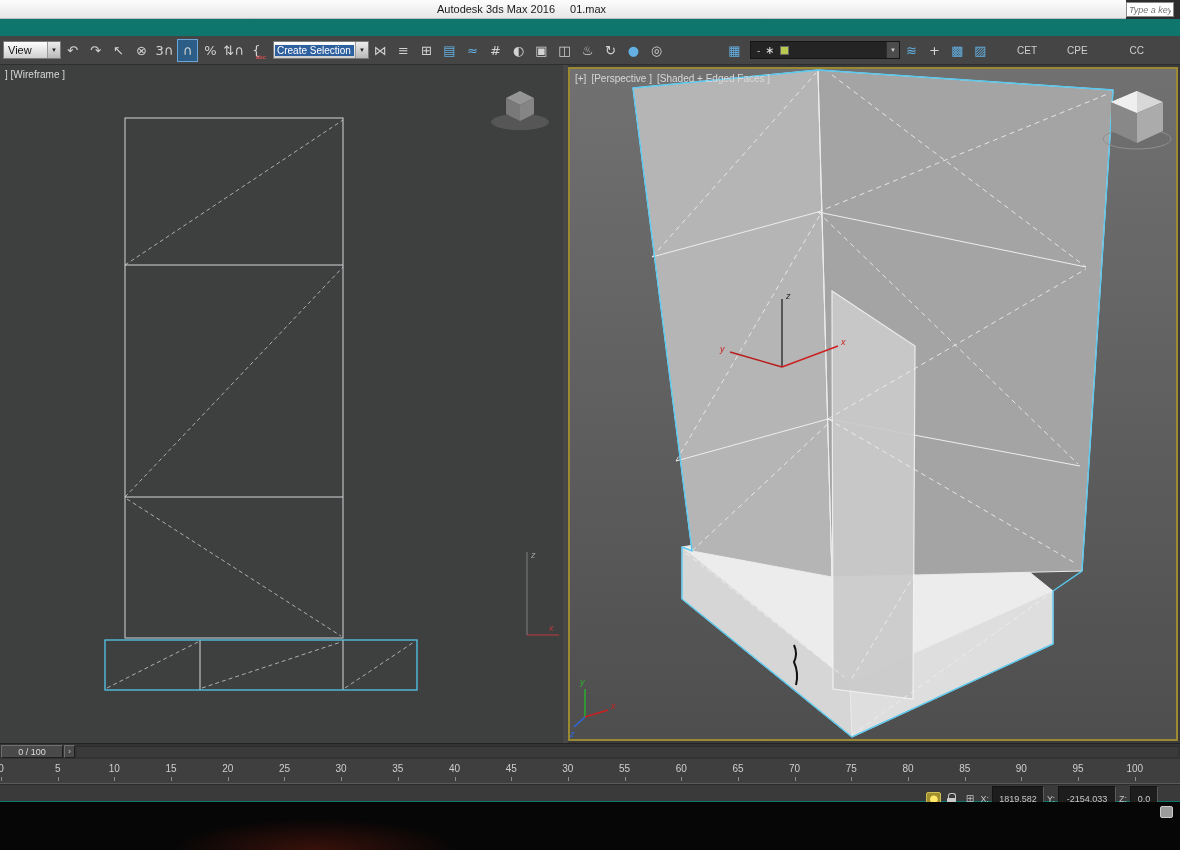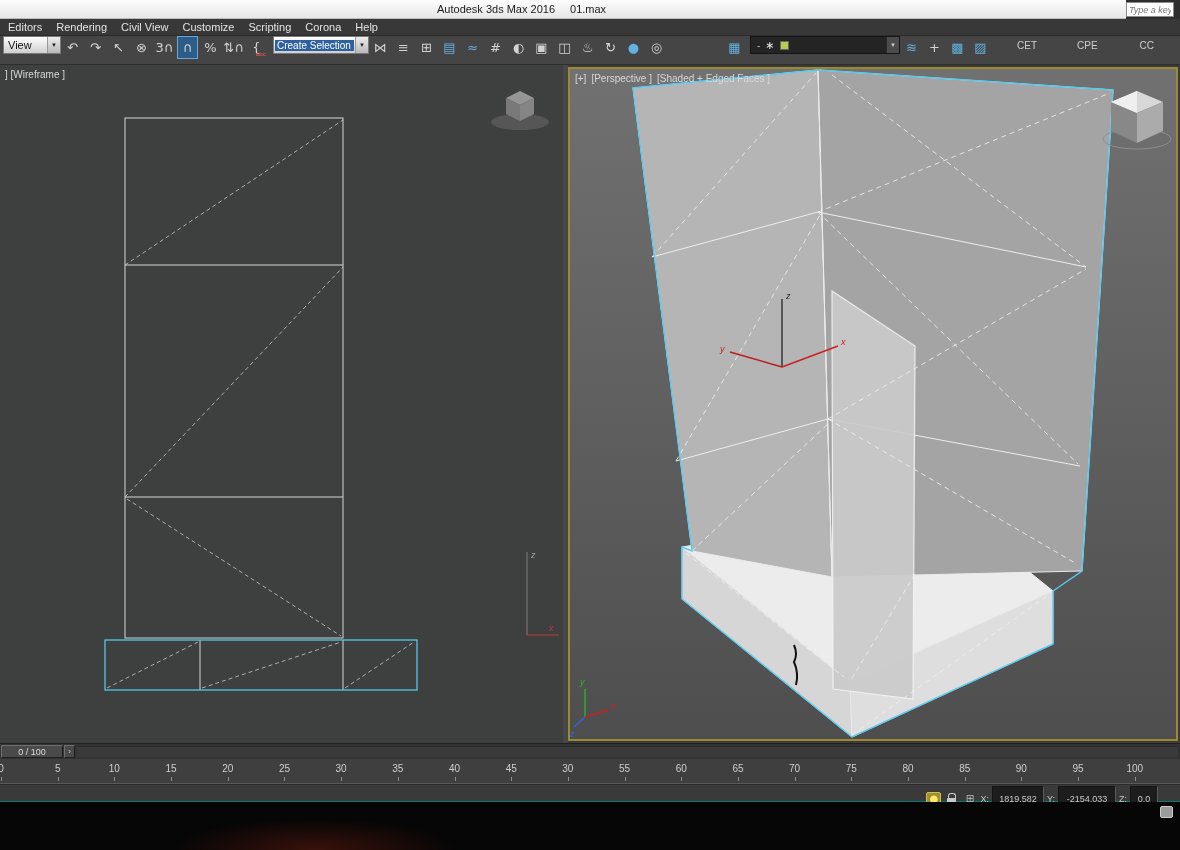--- a/index.html
+++ b/index.html
@@ -10,41 +10,41 @@
   .titlebar{position:absolute;top:0;left:0;right:0;height:19px;background:linear-gradient(#fdfdfd,#e7e7e7);border-bottom:1px solid #bdbdbd}
   .title-text{position:absolute;left:437px;top:3px;font-size:11px;color:#1b1b1b;display:flex;gap:15px;white-space:nowrap}
   .search-wrap{position:absolute;right:0;top:0;width:54px;height:19px;background:#2d2d2d;display:flex;align-items:center;padding-right:1px}
   .search-input{width:48px;height:15px;border:1px solid #8a8a8a;font-size:9px;font-style:italic;padding:0 2px;color:#333;outline:none}
 
   
   .menubar{position:absolute;top:19px;left:0;right:0;height:17px;background:#383838;border-bottom:1px solid #2a2a2a;display:flex;align-items:center;padding-left:1px}
   .menu-item{font-size:11px;color:#e3e3e3;padding:1px 7px;cursor:default;white-space:nowrap}
 
   
-  .toolbar{position:absolute;top:36px;left:0;right:0;height:29px;background:#454545;border-bottom:1px solid #2e2e2e;display:flex;align-items:flex-start;padding-left:3px}
+  .toolbar{position:absolute;top:36px;left:0;right:0;height:29px;background:#454545;border-bottom:1px solid #2e2e2e;display:flex;align-items:center;padding-left:3px}
   .combo{height:18px;background:linear-gradient(#fefefe,#cfcfcf);border:1px solid #7a7a7a;display:flex;align-items:center;font-size:11px;color:#111;flex:0 0 auto}
   .view-combo{width:58px}
   .combo-text{flex:1;padding-left:4px;white-space:nowrap;overflow:hidden}
   .combo-arrow{width:13px;height:100%;display:flex;align-items:center;justify-content:center;font-size:6px;color:#222;background:linear-gradient(#ededed,#b9b9b9);border-left:1px solid #999;flex:0 0 auto}
   .sel-combo{width:96px;margin-left:5px}
   .sel-combo .combo-text{background:#2e5f9e;color:#fff;font-size:10px;margin:1px;padding-left:2px}
   .tb-group{display:flex;align-items:center;flex:0 0 auto}
   .tb-icon{width:21px;height:23px;margin:0 1px;display:flex;align-items:center;justify-content:center;color:#d3d3d3;position:relative;border:1px solid transparent;flex:0 0 auto}
   .glyph{font-family:"DejaVu Sans",sans-serif;font-size:13px;line-height:1}
   .tb-icon.active{background:#2c5d86;border:1px solid #6ca6d9}
   .tb-icon.blue .glyph{color:#64b0e2}
   .glyph-sub{position:absolute;right:0;bottom:1px;font-size:6px;color:#d05050;font-weight:bold}
   .tb-gap{width:55px;flex:0 0 auto}
   .state-combo{width:150px;margin-left:4px;background:#242424;border:1px solid #151515;color:#ddd;gap:5px;padding-left:6px}
   .state-combo .combo-arrow{background:#4c4c4c;color:#ccc;border-left:1px solid #2b2b2b;margin-left:auto}
   .sc-dash{font-size:10px;color:#bbb}
   .sc-star{font-family:"DejaVu Sans",sans-serif;font-size:11px;color:#e5e5e5}
   .state-swatch{width:9px;height:9px;border:1px solid #666;display:inline-block}
   .tb-text-btn{font-size:10px;color:#cfcfcf;padding:4px 5px;flex:0 0 auto;white-space:nowrap}
-  .ml28{margin-left:20px}.ml30{margin-left:30px}.ml32{margin-left:32px}
+  .ml28{margin-left:20px}.ml30{margin-left:20px}.ml32{margin-left:32px}
 
   
   .viewports{position:absolute;top:65px;left:0;right:0;height:678px;background:#3a3a3a}
   .vp-left{position:absolute;left:0;top:0;width:563px;height:678px;background:#3e3f3f;overflow:hidden}
   .vp-divider{position:absolute;left:563px;top:0;width:5px;height:678px;background:#474747;cursor:col-resize}
   .vp-right{position:absolute;left:568px;top:2px;width:610px;height:674px;border:2px solid #9c8a33;background:linear-gradient(#717171,#4e4e4e);overflow:hidden}
   .vp-canvas{position:absolute;left:0;top:0}
   .vp-label{position:absolute;left:5px;top:4px;font-size:10px;color:#d8d8d8;display:flex;gap:5px;z-index:5;white-space:nowrap}
   .vp-label span{cursor:default}
 
@@ -86,30 +86,20 @@
   <div class="titlebar">
     <div class="title-text">
       <span>Autodesk 3ds Max 2016</span>
       <span>01.max</span>
     </div>
     <div class="search-wrap">
       <input class="search-input" type="text" placeholder="Type a key" style="">
     </div>
   </div>
 
-  <div class="menubar">
-
-  <div class="menu-item"><span>Editors</span></div>
-      <div class="menu-item"><span>Rendering</span></div>
-      <div class="menu-item"><span>Civil View</span></div>
-      <div class="menu-item"><span>Customize</span></div>
-      <div class="menu-item"><span>Scripting</span></div>
-      <div class="menu-item"><span>Corona</span></div>
-      <div class="menu-item"><span>Help</span></div>
-    </div>
 
   <div class="toolbar">
     <div class="combo view-combo">
       <span class="combo-text">View</span>
       <span class="combo-arrow">▼</span>
     </div>
     <div class="tb-group">
 
         <div class="tb-icon">
           <span class="glyph">↶</span>

